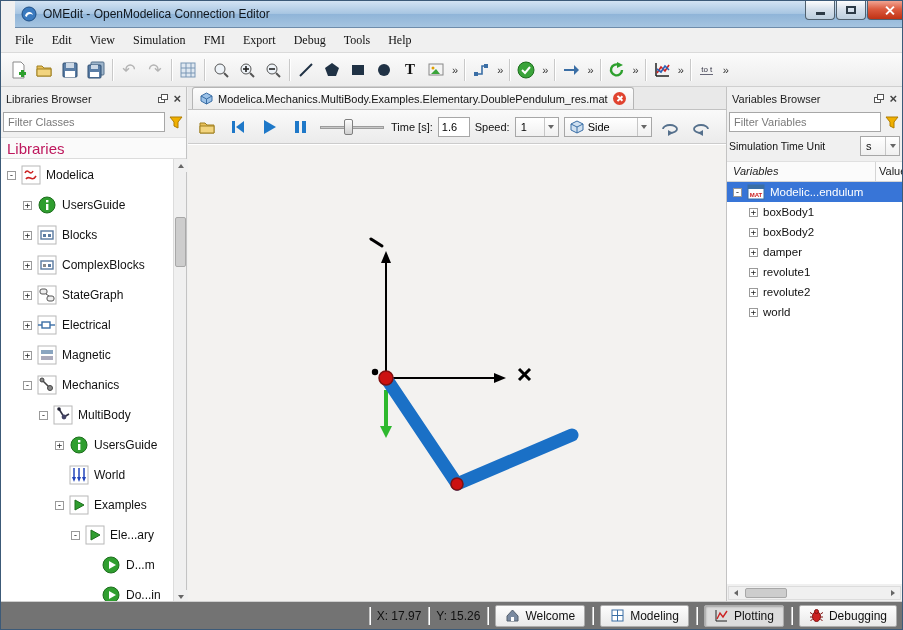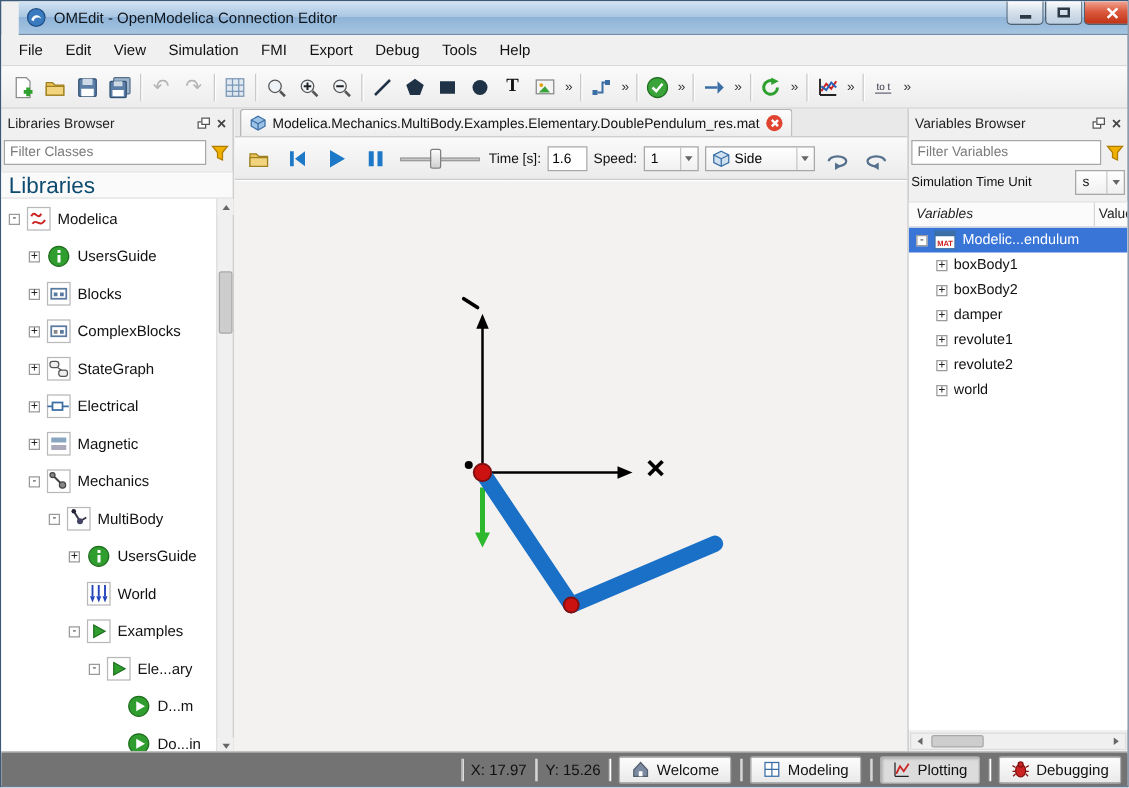--- a/index.html
+++ b/index.html
@@ -18,21 +18,21 @@
   .winbtn.close { width:45px; background:linear-gradient(#f1a492,#dc5b3f 45%,#c03214); }
   .glyph-min { width:9px; height:3px; background:#2c3a46; margin-top:7px; }
   .glyph-max { width:10px; height:8px; border:2px solid #2c3a46; }
   .glyph-x { position:relative; width:11px; height:11px; }
   .glyph-x::before,.glyph-x::after { content:""; position:absolute; left:5px; top:0; width:2px; height:11px; background:#fff; }
   .glyph-x::before { transform:rotate(45deg); } .glyph-x::after { transform:rotate(-45deg); }
 
   
   .menubar { position:absolute; left:0; top:27px; width:100%; height:25px; background:#f0f0f0;
     border-bottom:1px solid #dadada; display:flex; align-items:center; padding-left:5px; }
-  .menu-item { font-size:12px; color:#111; padding:4px 9px; }
+  .menu-item { font-size:12px; color:#111; padding:4px 9px;font-family:Liberation Serif, serif; }
 
   
   .toolbar { position:absolute; left:0; top:52px; width:100%; height:34px;
     background:linear-gradient(#fbfbfb,#ececec); border-bottom:1px solid #cfcfcf;
     display:flex; align-items:center; padding:0 4px; }
   .tbtn { width:26px; height:26px; display:flex; align-items:center; justify-content:center; border-radius:3px; flex:none; }
   .tsep { width:1px; height:22px; background:#c9c9c9; box-shadow:1px 0 0 #fff; margin:0 3px; flex:none; }
   .chev { font-size:11px; color:#333; padding:0 3px; flex:none; }
   .uglyph { font-size:16px; color:#b4b4b4; line-height:1; }
   .t-letter { font-family:"Liberation Serif", serif; font-size:15px; font-weight:bold; color:#111; }
@@ -45,21 +45,21 @@
   .lib-panel { position:absolute; left:0; top:0; width:186px; height:516px; background:#f0f0f0; border-right:1px solid #c3c3c3; }
   .panel-header { position:absolute; left:0; top:2px; height:20px; width:100%; display:flex; align-items:center; padding:0 5px; gap:4px; font-size:11px; color:#222; }
   .panel-header .ph-title { flex:1; white-space:nowrap; overflow:hidden; }
   .dockicon { width:12px; height:12px; position:relative; flex:none; }
   .dockicon .r1 { position:absolute; left:1px; top:4px; width:7px; height:6px; border:1px solid #555; background:#fff; }
   .dockicon .r2 { position:absolute; left:4px; top:1px; width:7px; height:6px; border:1px solid #555; background:#fff; }
   .panel-close { font-size:13px; line-height:12px; color:#444; font-weight:bold; flex:none; }
   .filter-row { position:absolute; left:2px; right:2px; top:24px; height:22px; display:flex; align-items:center; gap:3px; }
   .filter-input { flex:1; height:20px; border:1px solid #a7a7a7; background:#fff; font-size:11px; padding:0 4px; min-width:0; }
   .filter-input::placeholder { color:#7a7a7a; }
-  .lib-caption { position:absolute; left:0; right:0; top:50px; height:22px; background:#fafafa; border-top:1px solid #e2e2e2; border-bottom:1px solid #dcdcdc; display:flex; align-items:center; padding:0 6px; font-size:18px; color:#0c4a6e; }
+  .lib-caption { position:absolute; left:0; right:0; top:50px; height:22px; background:#fafafa; border-top:1px solid #e2e2e2; border-bottom:1px solid #dcdcdc; display:flex; align-items:center; padding:0 6px; font-size:15px; color:#be185d; }
   .lib-tree { position:absolute; left:0; right:13px; top:72px; bottom:0; background:#fff; overflow:hidden; }
   .tree-row { position:absolute; left:0; right:0; height:28px; display:flex; align-items:center; gap:5px; font-size:12px; color:#111; white-space:nowrap; }
   .exp { width:9px; height:9px; border:1px solid #9a9a9a; background:#fff; font-size:9px; line-height:7px; text-align:center; color:#222; flex:none; font-family:"DejaVu Sans Mono", monospace; }
   .exp.hidden { visibility:hidden; }
   .licon { width:20px; height:20px; flex:none; display:flex; }
   .tlabel { overflow:hidden; text-overflow:ellipsis; }
 
   
   .vscroll { position:absolute; right:0; top:72px; bottom:0; width:13px; background:#f0f0f0; border-left:1px solid #dcdcdc; }
   .sb-btn { position:absolute; left:0; width:13px; height:13px; background:#f0f0f0; display:flex; align-items:center; justify-content:center; }

